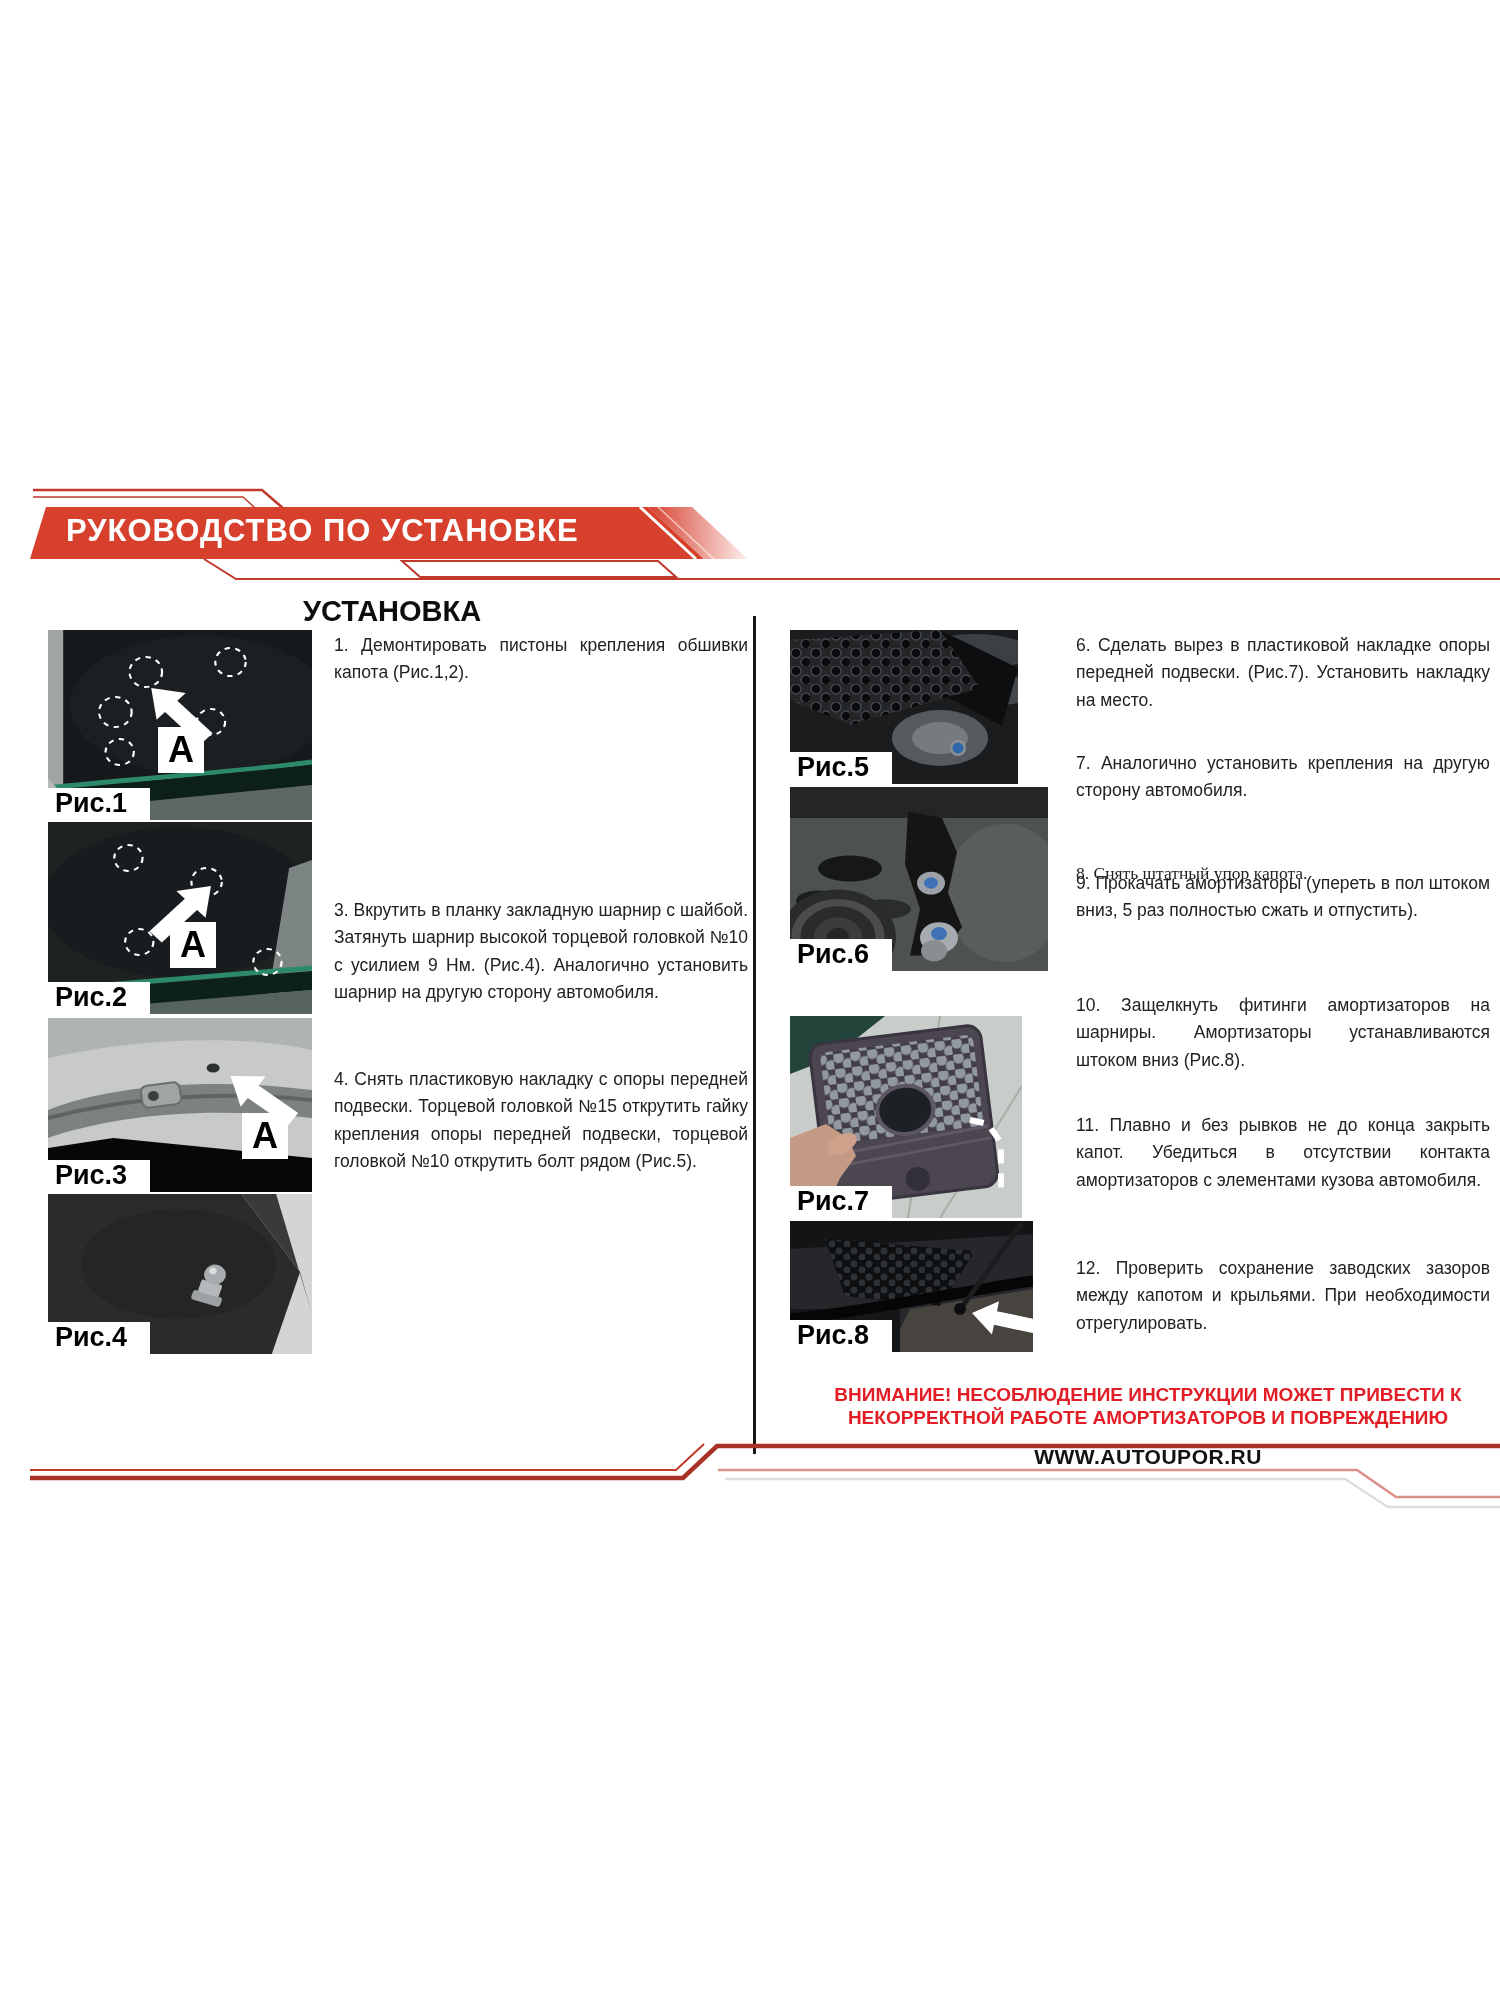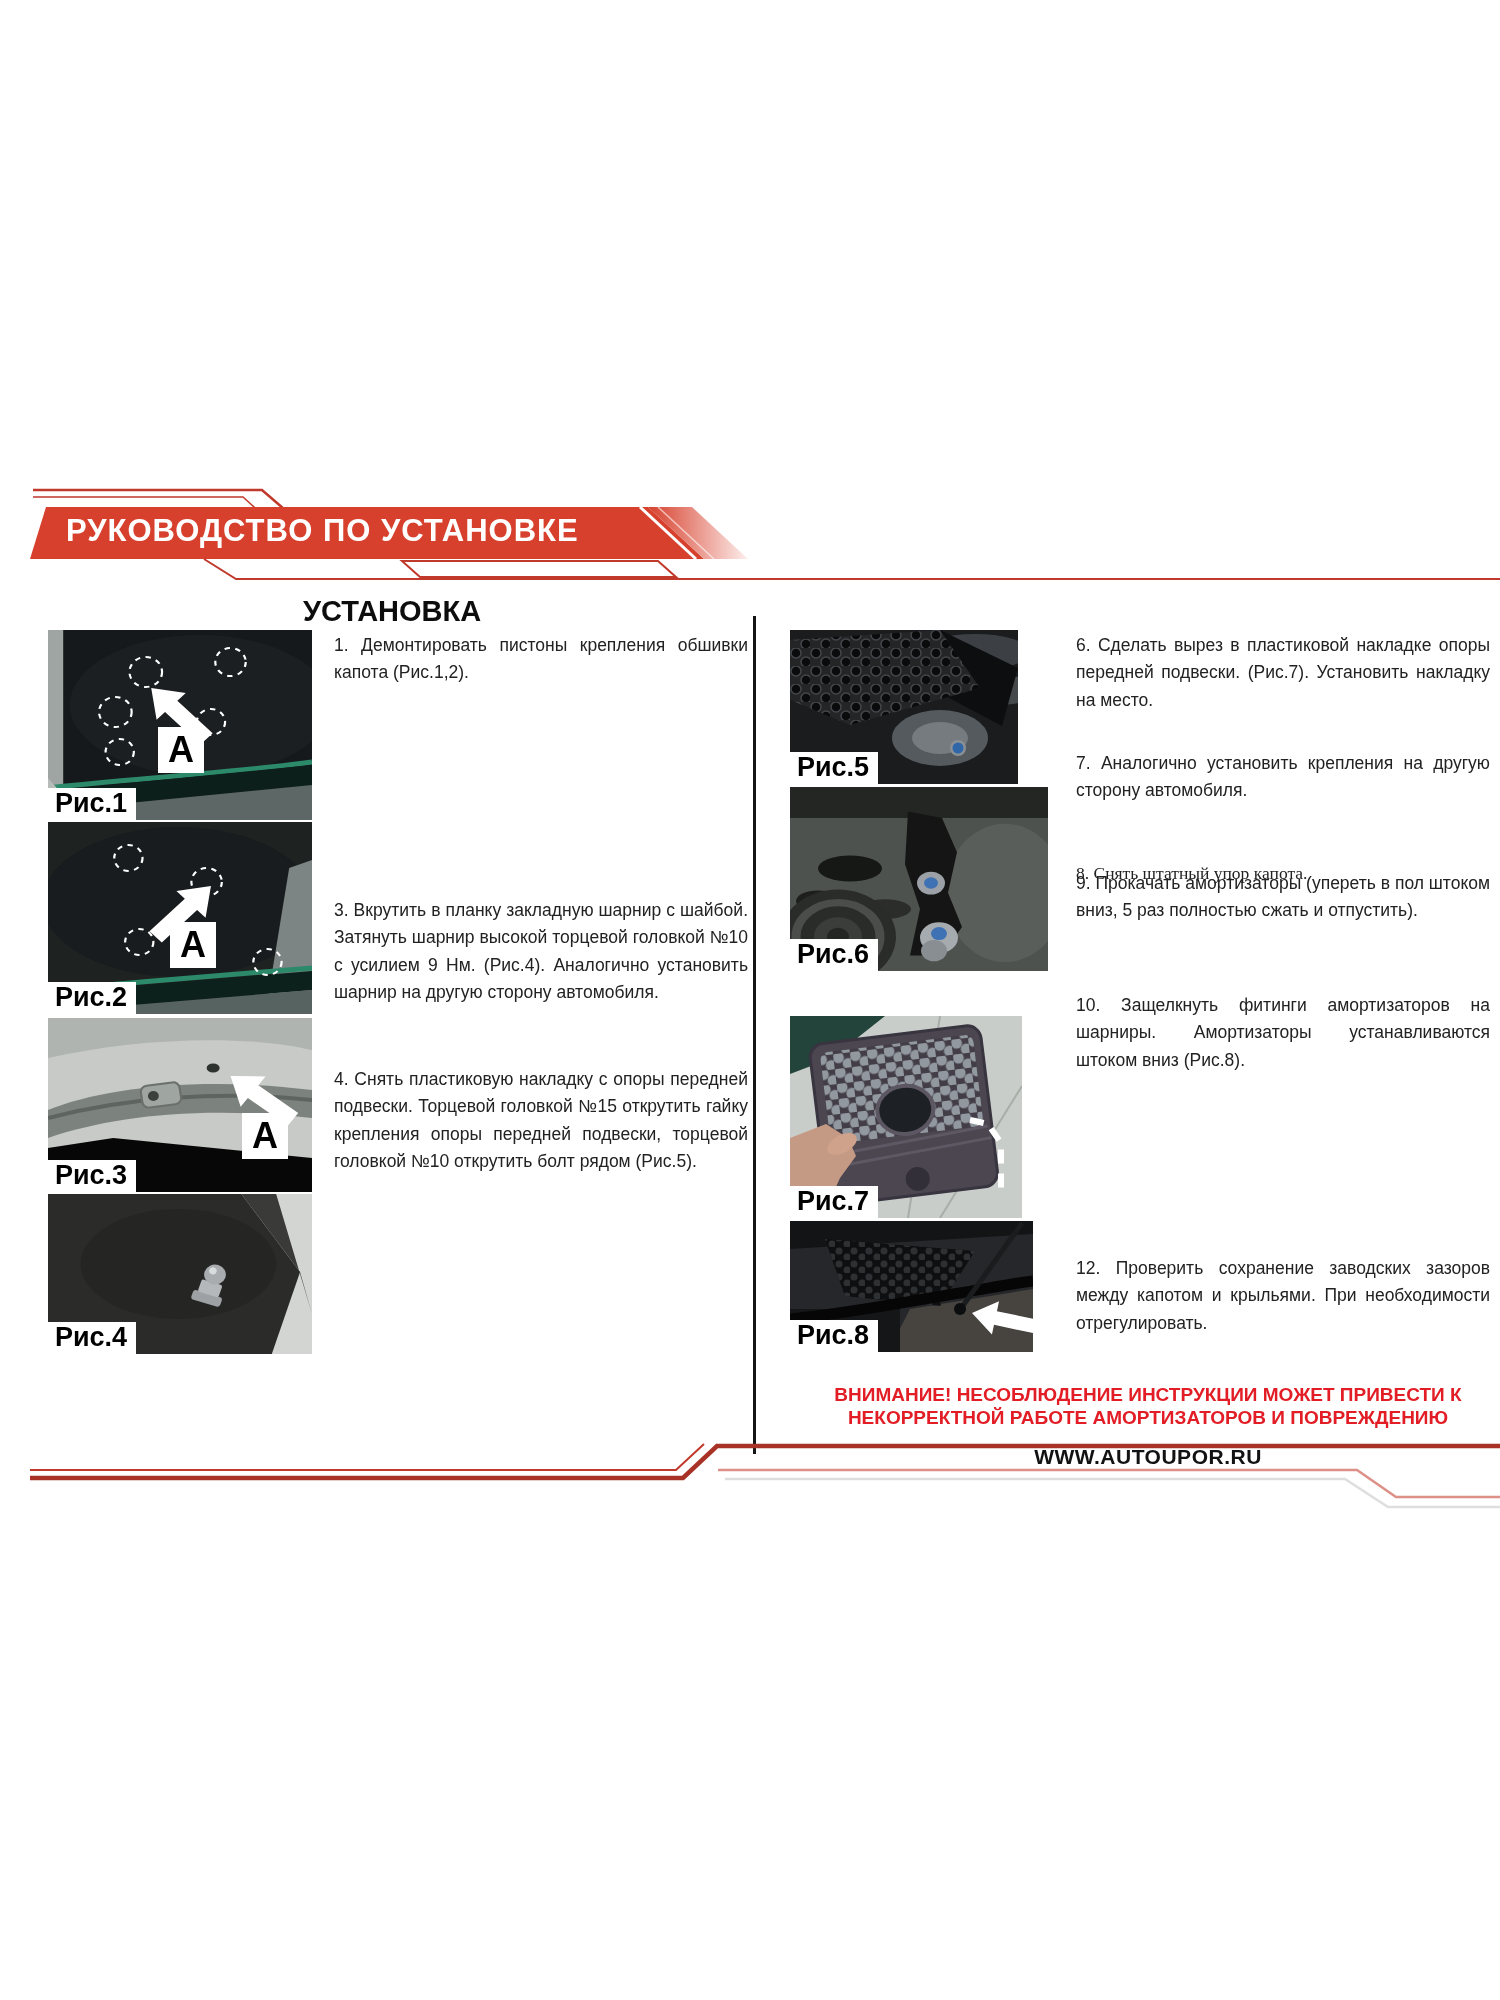--- a/index.html
+++ b/index.html
@@ -9,21 +9,21 @@
   .deco{position:absolute;left:0;pointer-events:none;}
   .banner-title{position:absolute;left:66px;top:513px;font-size:31px;font-weight:bold;
         color:#fff;letter-spacing:1px;white-space:nowrap;}
   .section-title{position:absolute;left:303px;top:595px;font-size:29px;font-weight:bold;color:#0d0d0d;}
   .step{position:absolute;width:414px;font-size:17.5px;line-height:27.4px;text-align:justify;color:#222;}
   .col-left{left:334px;}
   .col-right{left:1076px;}
   .photo{position:absolute;overflow:hidden;background:#111;}
   .photo svg{width:100%;height:100%;}
   .figlabel{position:absolute;left:0;bottom:0;background:#fff;color:#000;
-        font-weight:bold;font-size:27px;line-height:1.05;padding:1px 9px 3px 7px;white-space:nowrap;}
+        font-weight:bold;font-size:27px;line-height:1.05;padding:1px 23px 3px 7px;white-space:nowrap;}
   .abox{position:absolute;width:46px;height:46px;background:#fff;color:#000;font-weight:bold;
         font-size:36px;display:flex;align-items:center;justify-content:center;}
   .divider{position:absolute;left:753px;top:616px;width:3px;height:838px;background:#151515;}
   .warning{position:absolute;left:795px;top:1384px;width:706px;text-align:center;
         font-weight:bold;font-size:19px;line-height:22.5px;}
   .warning span{display:block;}
   .website{position:absolute;left:795px;top:1445px;width:706px;text-align:center;
         font-weight:bold;font-size:21px;color:#121212;letter-spacing:.5px;}
 </style>
 </head>
@@ -224,20 +224,21 @@
 
   <div class="step col-left" style="top:632px;">1. Демонтировать пистоны крепления обшивки капота (Рис.1,2).</div>
   <div class="step col-left" style="top:897px;">3. Вкрутить в планку закладную шарнир с шайбой. Затянуть шарнир высокой торцевой головкой №10 с усилием 9 Нм. (Рис.4). Аналогично установить шарнир на другую сторону автомобиля.</div>
   <div class="step col-left" style="top:1066px;">4. Снять пластиковую накладку с опоры передней подвески. Торцевой головкой №15 открутить гайку крепления опоры передней подвески, торцевой головкой №10 открутить болт рядом  (Рис.5).</div>
 
   <div class="step col-right" style="top:632px;">6. Сделать вырез в пластиковой накладке опоры передней подвески. (Рис.7). Установить накладку на место.</div>
   <div class="step col-right" style="top:750px;">7. Аналогично установить крепления на другую сторону автомобиля.</div>
   <div class="step col-right" style="top:860px;font-family:Liberation Serif, serif;">8. Снять штатный упор капота.</div>
   <div class="step col-right" style="top:870px;">9. Прокачать амортизаторы (упереть в пол штоком вниз, 5 раз полностью сжать и отпустить).</div>
   <div class="step col-right" style="top:992px;">10. Защелкнуть фитинги амортизаторов на шарниры. Амортизаторы устанавливаются штоком вниз (Рис.8).</div>
+  <div class="step col-right" style="top:1112px;">11. Плавно и без рывков не до конца закрыть капот. Убедиться в отсутствии контакта амортизаторов с элементами кузова автомобиля.</div>
   <div class="step col-right" style="top:1255px;">12. Проверить сохранение заводских зазоров между капотом и крыльями. При необходимости отрегулировать.</div>
 
   <div class="warning" style="color:#e21d25;">
     <span>ВНИМАНИЕ! НЕСОБЛЮДЕНИЕ ИНСТРУКЦИИ МОЖЕТ ПРИВЕСТИ К</span>
     <span>НЕКОРРЕКТНОЙ РАБОТЕ АМОРТИЗАТОРОВ И ПОВРЕЖДЕНИЮ</span>
   </div>
   <div class="website">WWW.AUTOUPOR.RU</div>
 
   <svg class="deco" style="top:1430px;" width="1500" height="90" viewBox="0 0 1500 90">
     <polyline points="30,40 676,40 704,14" fill="none" stroke="#c0392b" stroke-width="2"></polyline>

